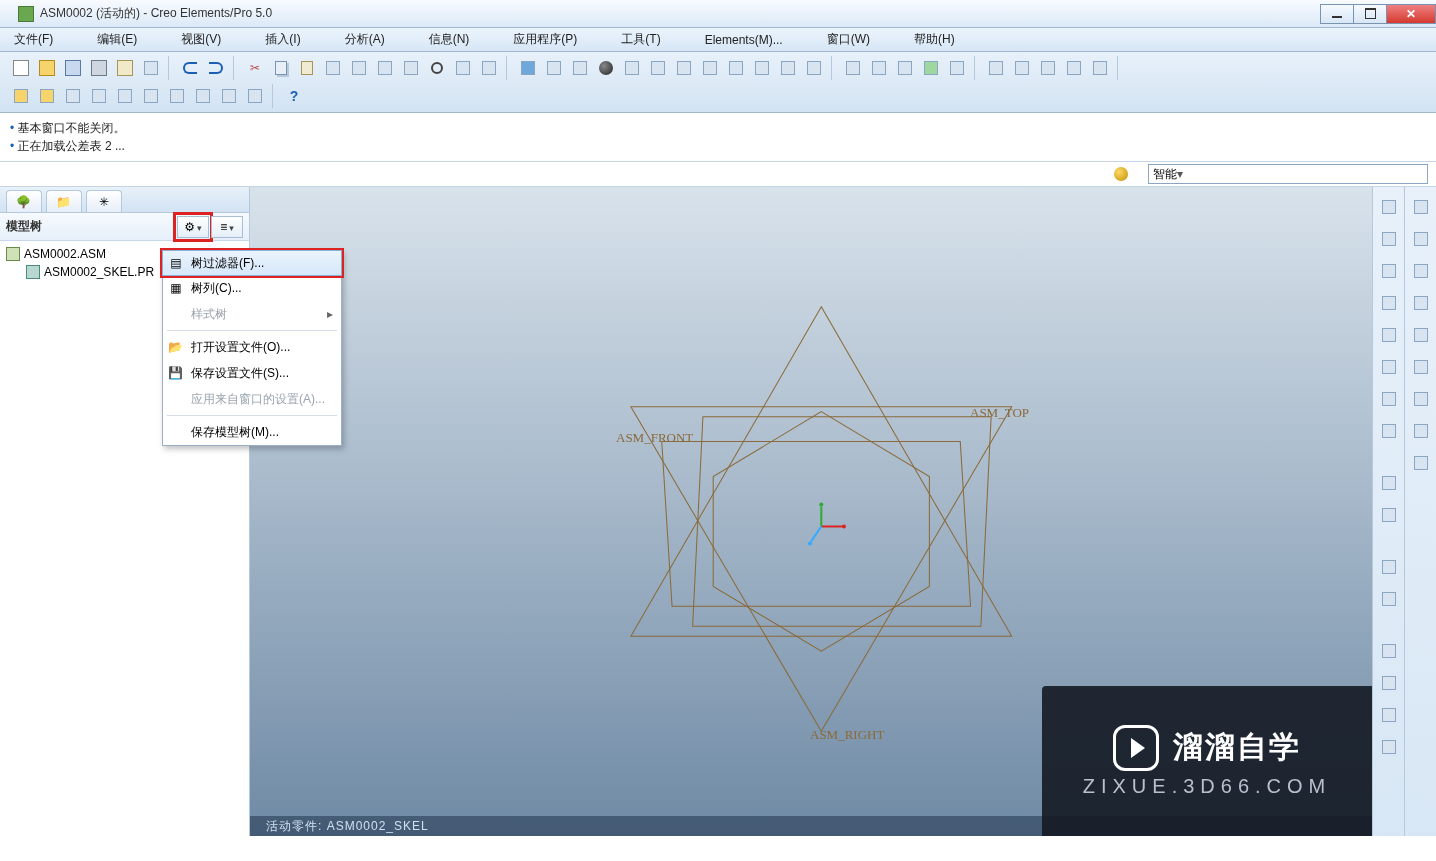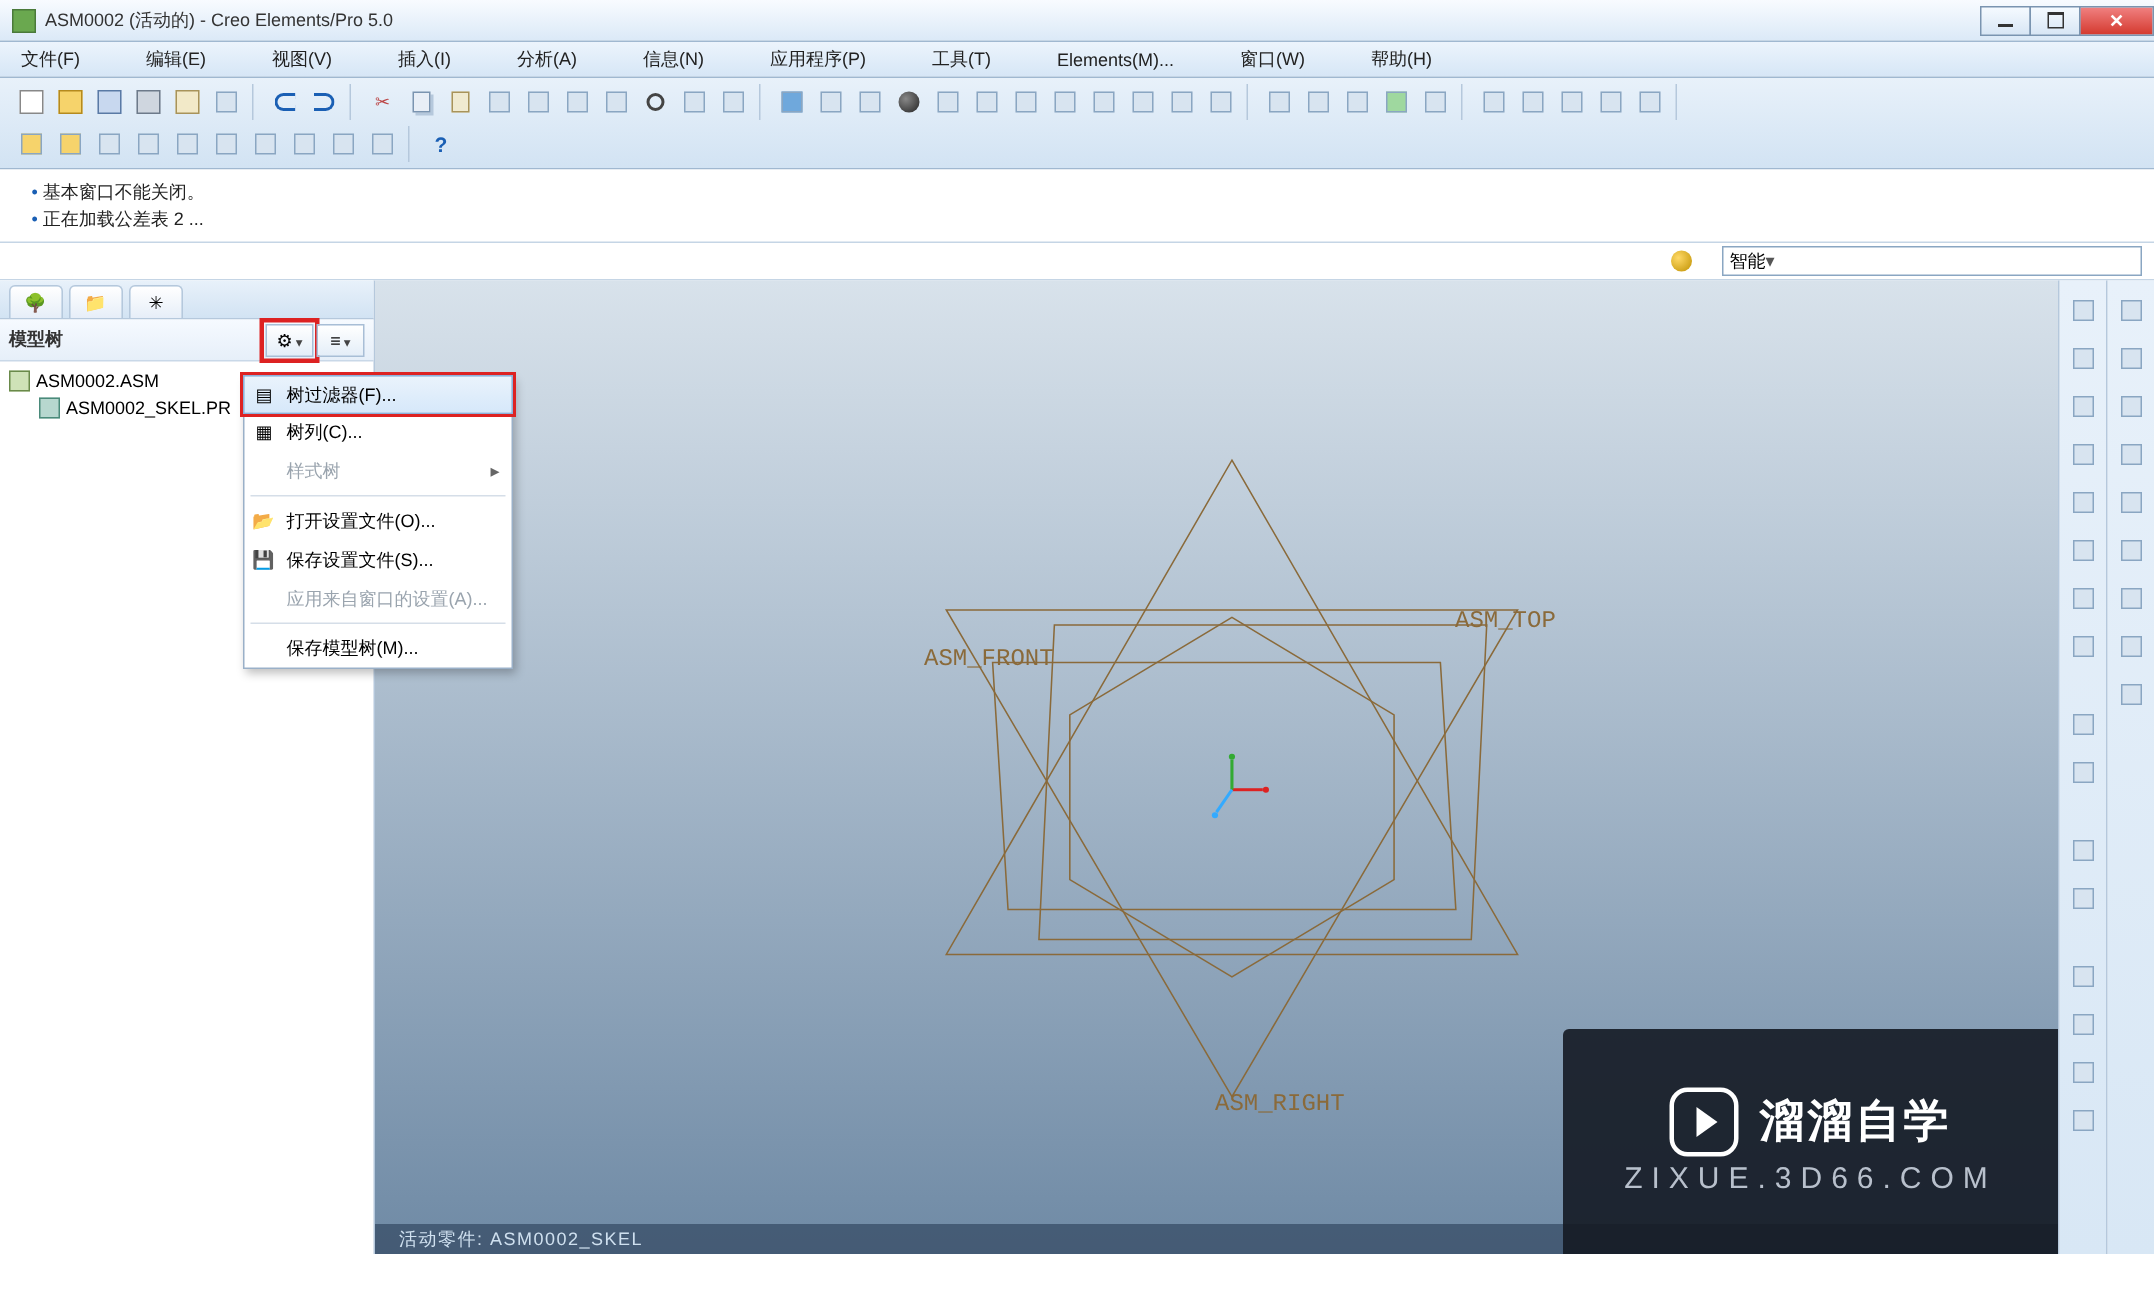--- a/index.html
+++ b/index.html
@@ -1,19 +1,19 @@
 <!DOCTYPE html>
 <html><head>
 <meta charset="utf-8">
 <style>
 * { margin: 0; padding: 0; box-sizing: border-box; font-family: "Microsoft YaHei", "SimSun", Arial, sans-serif; font-size: 12px; }
 body { width: 1436px; height: 861px; overflow: hidden; background: #fff; position: relative; }
 
 
-.titlebar { height: 28px; background: linear-gradient(#f8fbff, #dbe9f7); display: flex; align-items: center; padding-left: 8px; border-bottom: 1px solid #a0b8d0; }
+.titlebar { height: 28px; background: linear-gradient(#f8fbff, #dbe9f7); display: flex; align-items: center; padding-left: 18px; border-bottom: 1px solid #a0b8d0; }
 .titlebar .app-icon { width: 16px; height: 16px; background: #6aa84f; border: 1px solid #4a7a3a; margin-right: 6px; }
 .titlebar .title-text { color: #333; }
 .titlebar .win-controls { margin-left: auto; display: flex; }
 .titlebar .win-btn { width: 34px; height: 20px; display: flex; align-items: center; justify-content: center; border: 1px solid #7a94b0; background: linear-gradient(#f5faff, #d8e6f5); margin-left: -1px; }
 .titlebar .win-btn.min::before { content: ""; width: 10px; height: 2px; background: #333; margin-top: 6px; }
 .titlebar .win-btn.max::before { content: ""; width: 9px; height: 8px; border: 1px solid #333; border-top: 2px solid #333; }
 .titlebar .win-btn.close { background: linear-gradient(#f08080, #d43a2f); width: 50px; }
 .titlebar .win-btn.close::before { content: "✕"; color: #fff; font-weight: bold; }
 
 
@@ -21,21 +21,21 @@
 .menubar .menu-item { padding: 3px 8px; color: #222; }
 
 
 .toolbars { background: linear-gradient(#e8f1fa, #d2e3f3); border-bottom: 1px solid #a0b8d0; padding: 2px 4px; }
 .toolbar-row { display: flex; align-items: center; min-height: 28px; }
 .toolbar-group { display: flex; align-items: center; padding: 0 4px; border-right: 1px solid #b5c8dc; margin-right: 4px; }
 .tool-btn { width: 24px; height: 24px; display: flex; align-items: center; justify-content: center; margin: 0 1px; border: 1px solid transparent; border-radius: 2px; }
 .tool-ico { width: 16px; height: 16px; display: block; }
 
 
-.message-area { padding: 6px 21px; background: #fff; }
+.message-area { padding: 6px 10px; background: #fff; }
 .msg-line { color: #222; line-height: 18px; }
 .msg-line::before { content: "• "; color: #1a5fb4; }
 
 
 .filter-bar { height: 26px; display: flex; align-items: center; padding: 0 8px 0 0; border-top: 1px solid #c5d5e5; border-bottom: 1px solid #c5d5e5; background: #fff; }
 .filter-bar .spacer { flex: 1; }
 .filter-bar .light { width: 14px; height: 14px; border-radius: 50%; background: radial-gradient(circle at 35% 35%, #ffd966, #bf9000); margin-right: 20px; }
 .filter-select { width: 280px; height: 20px; border: 1px solid #8aa6c2; background: #fff; padding: 0 4px; display: flex; align-items: center; }
 .filter-select .arrow::after { content: "▾"; color: #555; }
 
@@ -68,21 +68,21 @@
 .context-menu .cm-item { display: flex; align-items: center; height: 26px; padding: 0 8px 0 4px; }
 .context-menu .cm-item .cm-ico { width: 18px; height: 18px; margin-right: 6px; display: flex; align-items: center; justify-content: center; }
 .context-menu .cm-item.highlight { background: linear-gradient(#eaf3fc, #d6e8fa); border: 1px solid #8ab1db; outline: 2px solid #d22; outline-offset: 0; margin: -1px; }
 .context-menu .cm-item.disabled { color: #9aa4ae; }
 .context-menu .cm-sep { height: 1px; background: #d5dee8; margin: 3px 4px; }
 .context-menu .cm-item .subarrow { margin-left: auto; color: #666; }
 
 
 .viewport { flex: 1; position: relative; background: linear-gradient(#d8e2eb 0%, #6f8aa5 100%); overflow: hidden; }
 .viewport svg { position: absolute; inset: 0; width: 100%; height: 100%; }
-.datum-label { position: absolute; font-family: Liberation Mono, monospace; font-size: 16px; color: #8a6a3a; }
+.datum-label { position: absolute; font-family: Liberation Serif, serif; font-size: 13px; color: #8a6a3a; }
 .status-bar { position: absolute; left: 0; right: 0; bottom: 0; height: 20px; background: rgba(40,60,85,.6); color: #cfe0ef; font-family: monospace; font-size: 11px; display: flex; align-items: center; padding-left: 16px; letter-spacing: 1px; }
 
 
 .watermark { position: absolute; right: 0; bottom: 0; width: 330px; height: 150px; background: rgba(20,25,35,.9); color: #fff; display: flex; align-items: center; justify-content: center; flex-direction: column; border-top-left-radius: 4px; }
 .watermark .wm-logo { display: flex; align-items: center; gap: 14px; }
 .watermark .wm-play { width: 46px; height: 46px; border: 3px solid #fff; border-radius: 12px; display: flex; align-items: center; justify-content: center; }
 .watermark .wm-play::after { content: ""; border-left: 14px solid #fff; border-top: 10px solid transparent; border-bottom: 10px solid transparent; margin-left: 4px; }
 .watermark .wm-text { font-size: 30px; letter-spacing: 2px; font-weight: 600; }
 .watermark .wm-sub { font-size: 20px; letter-spacing: 6px; color: #b8c0cc; margin-top: 4px; }
 

